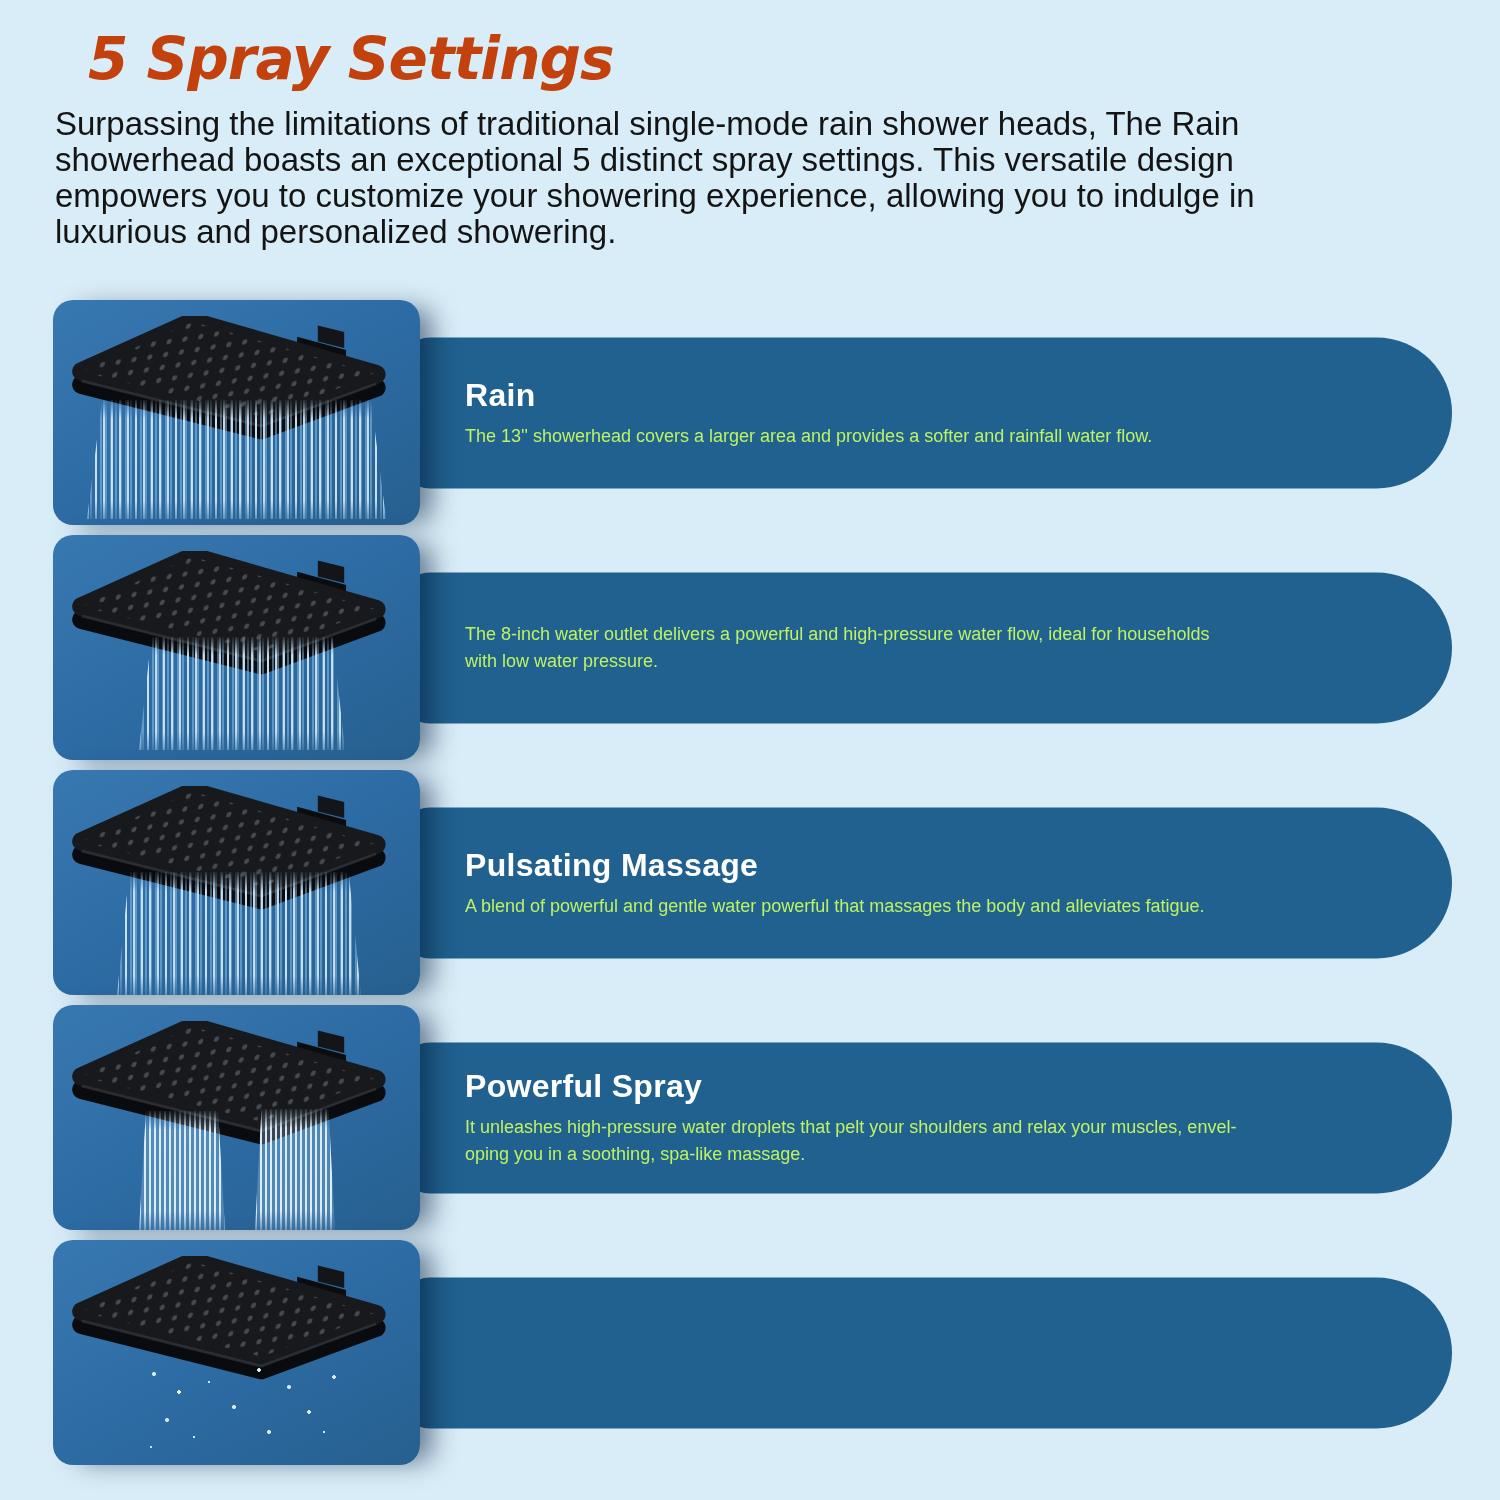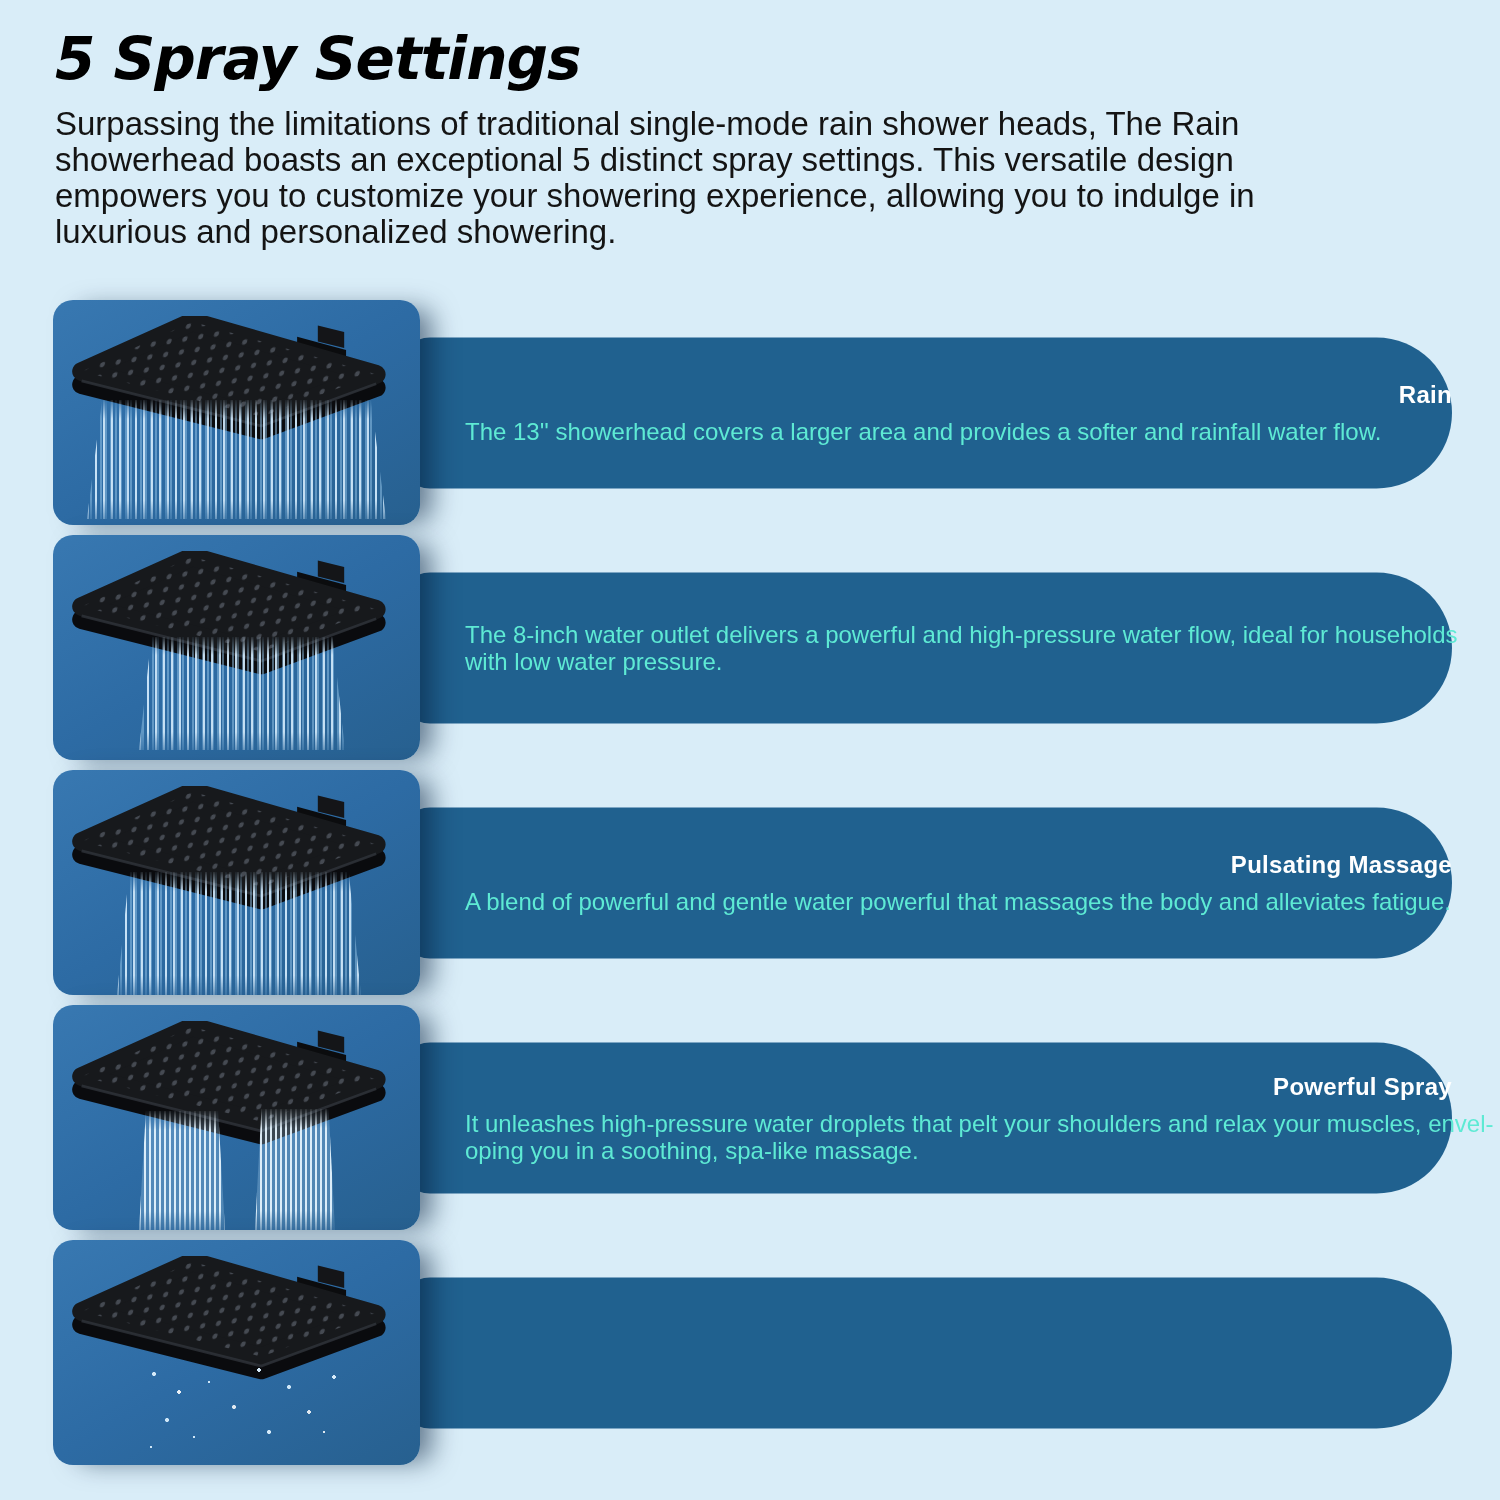--- a/index.html
+++ b/index.html
@@ -5,46 +5,46 @@
   * { margin:0; padding:0; box-sizing:border-box; }
   html,body { background:#c9dfee; }
   .page {
     position:relative; width:1500px; height:1500px; overflow:hidden;
     background:#d9edf8;
     font-family:"Liberation Sans", sans-serif;
   }
   
   .hdr { position:absolute; top:0; left:0; width:100%; }
   .hdr h1 {
-    margin:22px 0 0 55px;
+    margin:22px 0 0 88px;
     font-family:"DejaVu Sans", sans-serif;
     font-style:italic; font-weight:bold;
     font-size:58px; line-height:74px; letter-spacing:-1px;
-    color:#000000;
+    color:#c2410c;
   }
   .hdr p {
     margin:10px 0 0 55px;
     width:1420px;
     font-size:33px; line-height:36px; color:#141414;
     white-space:pre-line;
   }
   
   .rows { position:absolute; top:300px; left:0; width:100%; }
   .row { position:relative; height:225px; margin-bottom:10px; }
   .banner {
     position:absolute; left:400px; right:48px; top:50%;
     transform:translateY(-50%);
     height:151px; z-index:1;
     background:#20618f;
     border-radius:30px 76px 76px 30px;
     display:flex; flex-direction:column; justify-content:center;
     padding-left:65px; color:#ffffff;
   }
-  .b-title { font-size:24px; font-weight:bold; letter-spacing:.3px; margin-bottom:9px;text-align:right; }
-  .b-desc  { font-size:24px; line-height:27px; font-weight:normal; white-space:pre; color:#5eead4; }
+  .b-title { font-size:32px; font-weight:bold; letter-spacing:.3px; margin-bottom:9px; }
+  .b-desc  { font-size:18px; line-height:27px; font-weight:normal; white-space:pre; color:#bef264; }
   .panel {
     position:absolute; left:53px; top:0; width:367px; height:225px; z-index:2;
     border-radius:20px; overflow:hidden;
     background:linear-gradient(150deg,#3878b1 0%,#2d6ba4 50%,#27608f 100%);
     box-shadow:18px 3px 26px -6px rgba(3,30,58,.55);
   }
   .head-svg { position:absolute; left:12px; top:16px; width:340px; height:160px; }
   
   .spray, .jet {
     position:absolute;

